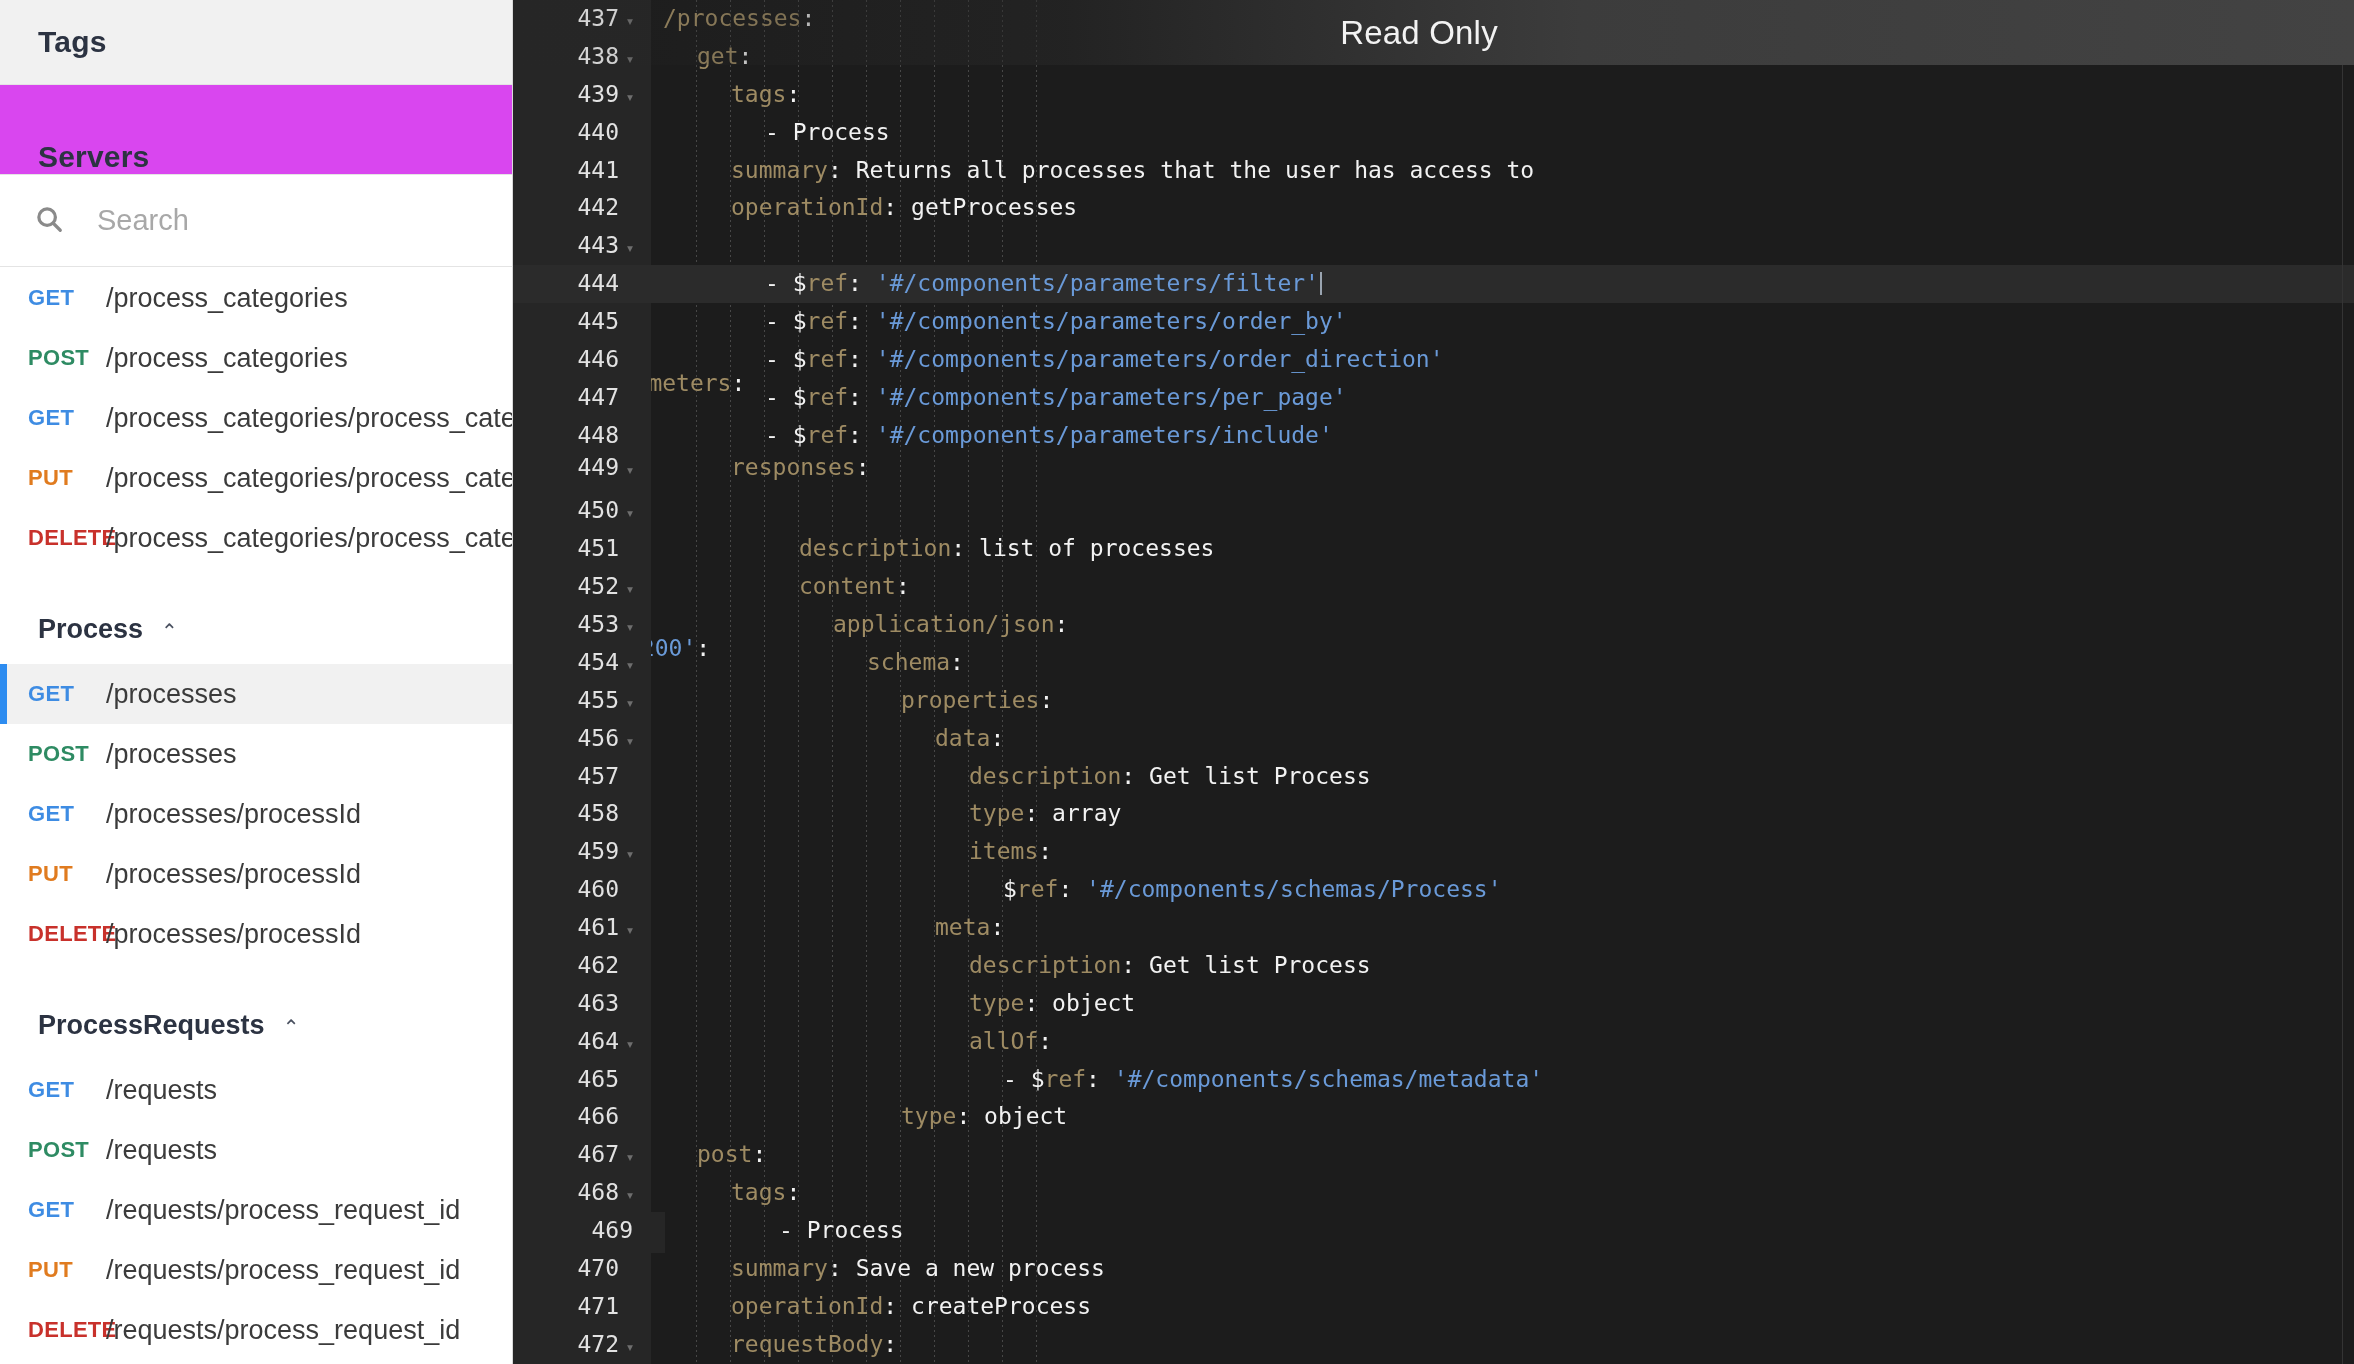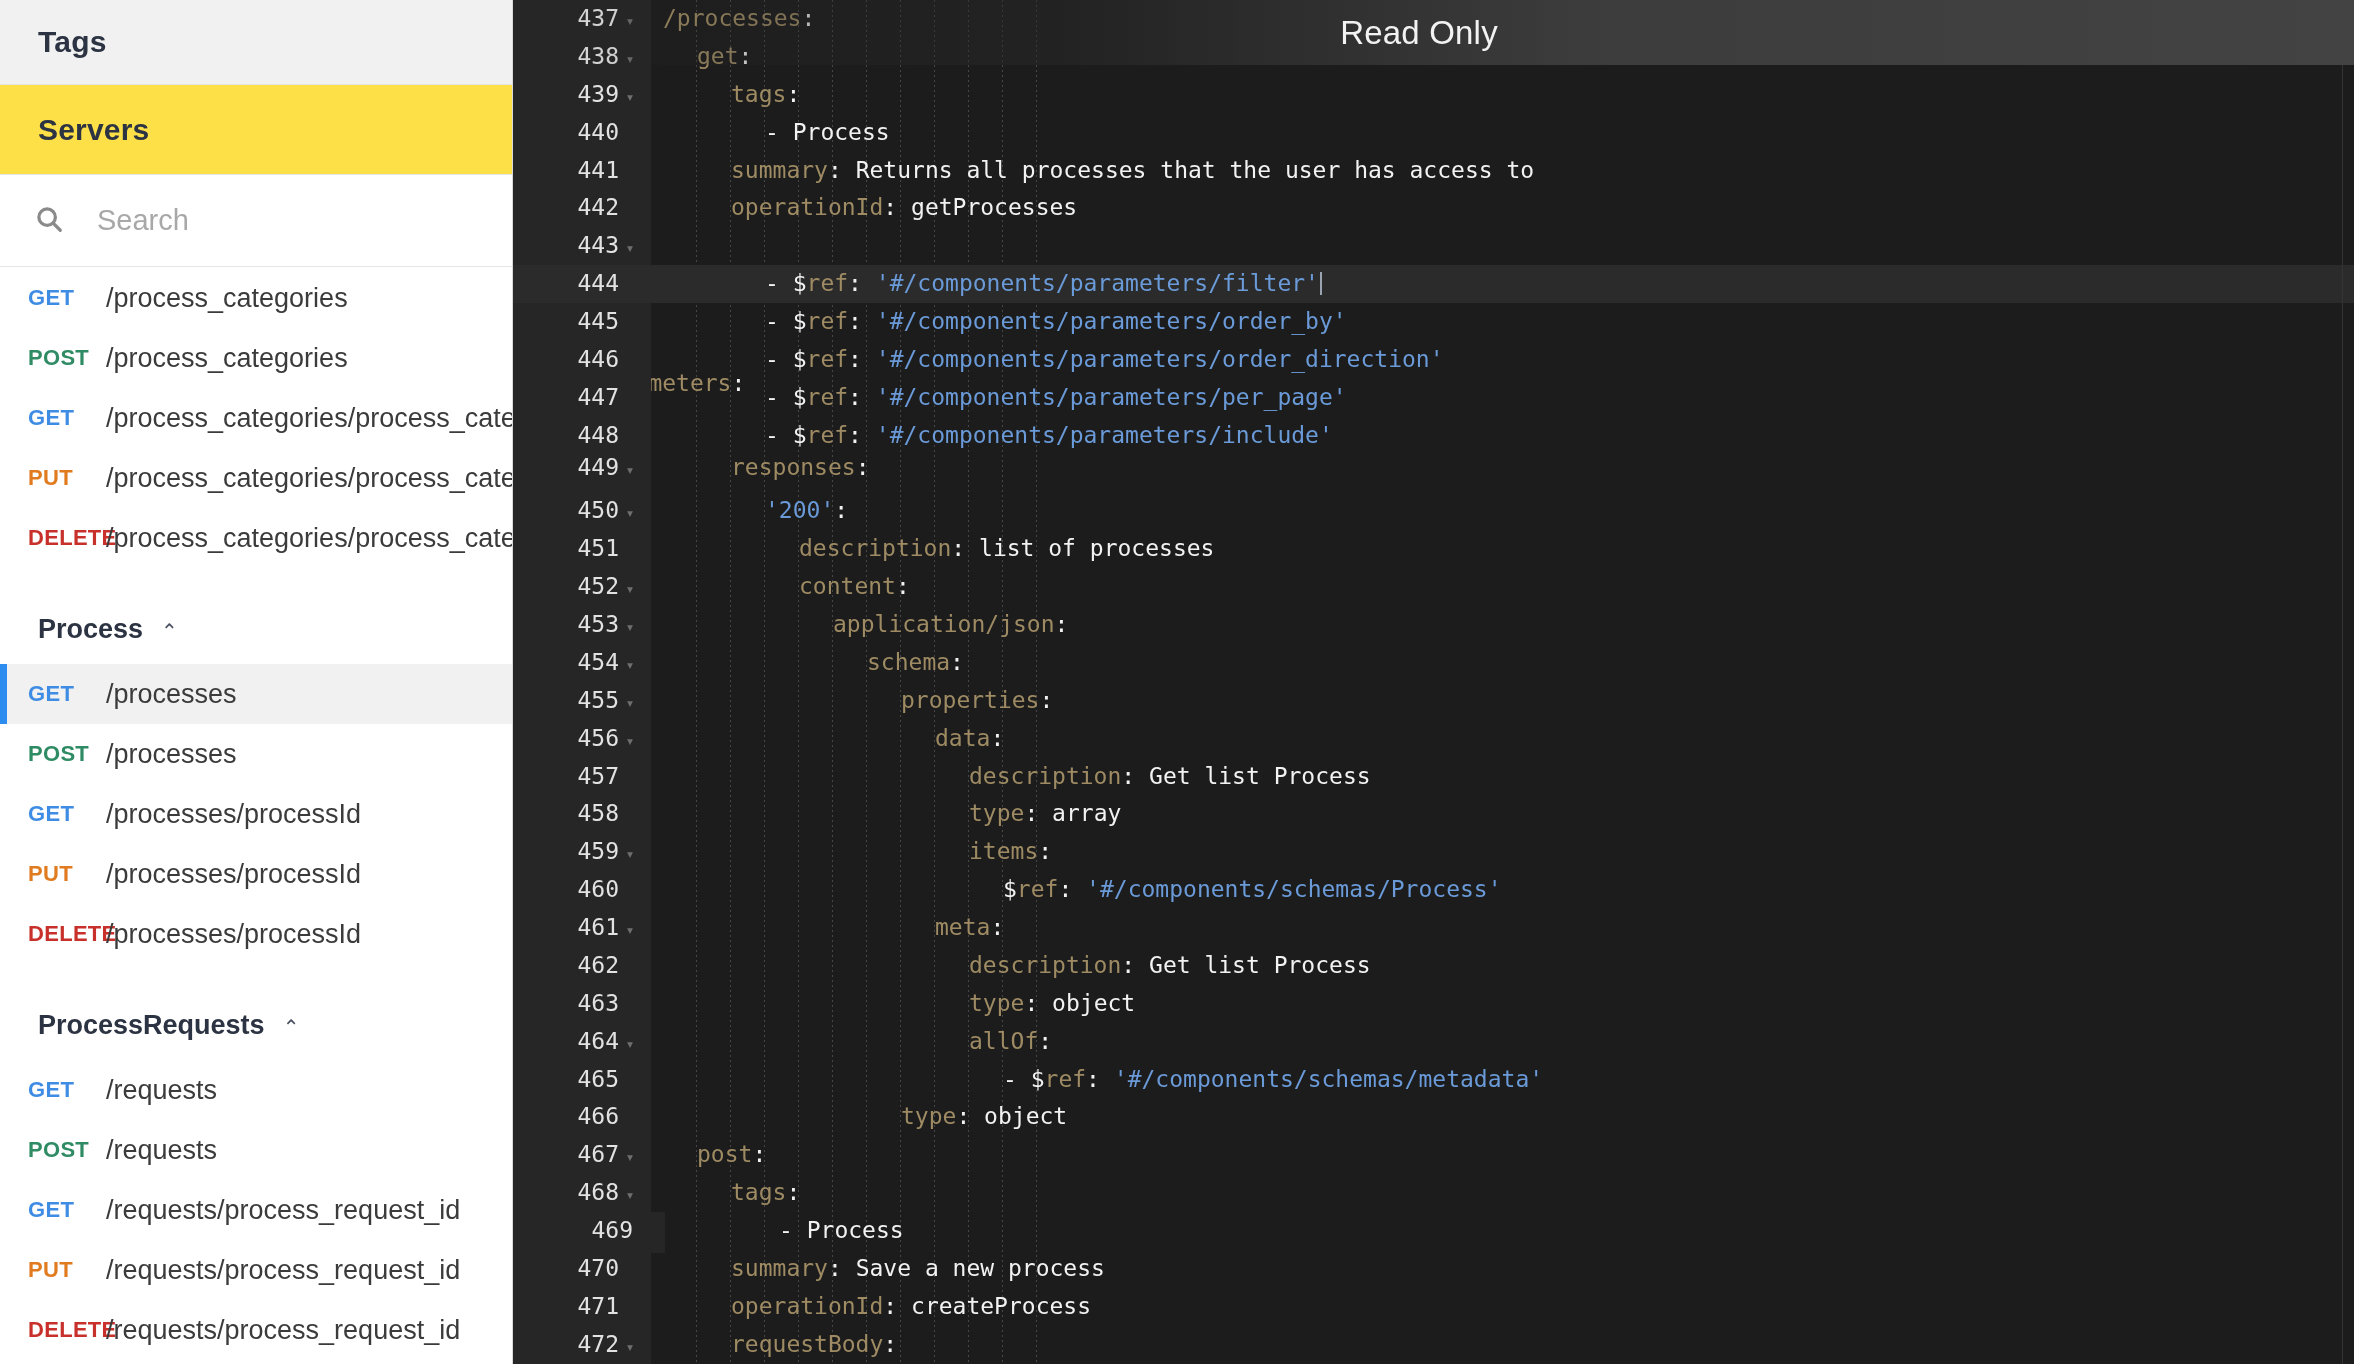--- a/index.html
+++ b/index.html
@@ -15,22 +15,22 @@
     width:513px;height:1364px;background:#ffffff;
     box-sizing:border-box;border-right:1px solid #d9d9d9;
     position:relative;overflow:hidden;flex:0 0 513px;
   }
   .sb-tags-header{
     height:85px;background:#f1f1f1;border-bottom:1px solid #e4e4e4;
     display:flex;align-items:center;padding-left:38px;box-sizing:border-box;
   }
   .sb-tags-header .ttl{font-size:30px;font-weight:bold;color:#2c3342;letter-spacing:.2px;}
   .sb-servers{
-    height:90px;background:#fde047;border-bottom:1px solid #e4e4e4;
-    display:flex;align-items:center;padding-left:38px;box-sizing:border-box;
+    height:90px;background:#d946ef;border-bottom:1px solid #e4e4e4;
+    display:flex;align-items:flex-end;padding-left:38px;box-sizing:border-box;
   }
   .sb-servers .ttl{font-size:30px;font-weight:bold;color:#2c3342;letter-spacing:.2px;}
   .sb-search{
     height:92px;background:#fff;border-bottom:1px solid #e4e4e4;
     display:flex;align-items:center;padding-left:34px;box-sizing:border-box;
   }
   .sb-search svg{width:30px;height:30px;flex:0 0 30px;}
   .sb-search input{
     border:0;outline:0;background:transparent;margin-left:31px;
     font-size:29px;color:#333;font-family:"Liberation Sans",sans-serif;width:380px;
@@ -259,21 +259,21 @@
           <div class="crow" style="height: 37.8889px; line-height: 37.8889px;"><div class="gutter"><span class="ln">440</span><span class="fold empty">&nbsp;</span></div><div class="codetext" style="padding-left: 114px;"><span class="t-dash">- </span><span class="t-val">Process</span></div></div>
           <div class="crow" style="height: 37.8889px; line-height: 37.8889px;"><div class="gutter"><span class="ln">441</span><span class="fold empty">&nbsp;</span></div><div class="codetext" style="padding-left: 80px;"><span class="t-key">summary</span><span class="t-punc">: </span><span class="t-val">Returns all processes that the user has access to</span></div></div>
           <div class="crow" style="height: 37.8889px; line-height: 37.8889px;"><div class="gutter"><span class="ln">442</span><span class="fold empty">&nbsp;</span></div><div class="codetext" style="padding-left: 80px;"><span class="t-key">operationId</span><span class="t-punc">: </span><span class="t-val">getProcesses</span></div></div>
           <div class="crow" style="height: 37.8889px; line-height: 37.8889px; flex-direction: column;"><div class="gutter"><span class="ln">443</span><span class="fold">▾</span></div><div class="codetext" style="padding-left: 80px;"><span class="t-key">parameters</span><span class="t-punc">:</span></div></div>
           <div class="crow active" style="height: 37.8889px; line-height: 37.8889px;"><div class="gutter"><span class="ln">444</span><span class="fold empty">&nbsp;</span></div><div class="codetext" style="padding-left: 114px;"><span class="t-dash">- </span><span class="t-val">$</span><span class="t-key">ref</span><span class="t-punc">: </span><span class="t-str">'#/components/parameters/filter'</span><span class="caret"></span></div></div>
           <div class="crow" style="height: 37.8889px; line-height: 37.8889px;"><div class="gutter"><span class="ln">445</span><span class="fold empty">&nbsp;</span></div><div class="codetext" style="padding-left: 114px;"><span class="t-dash">- </span><span class="t-val">$</span><span class="t-key">ref</span><span class="t-punc">: </span><span class="t-str">'#/components/parameters/order_by'</span></div></div>
           <div class="crow" style="height: 37.8889px; line-height: 37.8889px;"><div class="gutter"><span class="ln">446</span><span class="fold empty">&nbsp;</span></div><div class="codetext" style="padding-left: 114px;"><span class="t-dash">- </span><span class="t-val">$</span><span class="t-key">ref</span><span class="t-punc">: </span><span class="t-str">'#/components/parameters/order_direction'</span></div></div>
           <div class="crow" style="height: 37.8889px; line-height: 37.8889px;"><div class="gutter"><span class="ln">447</span><span class="fold empty">&nbsp;</span></div><div class="codetext" style="padding-left: 114px;"><span class="t-dash">- </span><span class="t-val">$</span><span class="t-key">ref</span><span class="t-punc">: </span><span class="t-str">'#/components/parameters/per_page'</span></div></div>
           <div class="crow" style="height: 37.8889px; line-height: 37.8889px;"><div class="gutter"><span class="ln">448</span><span class="fold empty">&nbsp;</span></div><div class="codetext" style="padding-left: 114px;"><span class="t-dash">- </span><span class="t-val">$</span><span class="t-key">ref</span><span class="t-punc">: </span><span class="t-str">'#/components/parameters/include'</span></div></div>
           <div class="crow" style="height: 37.8889px; line-height: 25px;"><div class="gutter"><span class="ln">449</span><span class="fold">▾</span></div><div class="codetext" style="padding-left: 80px;"><span class="t-key">responses</span><span class="t-punc">:</span></div></div>
-          <div class="crow" style="height: 37.8889px; line-height: 37.8889px;"><div class="gutter"><span class="ln">450</span><span class="fold">▾</span></div><div class="codetext" style="padding-left: 114px;"><span class="t-str">'200'</span><span class="t-punc">:</span></div></div>
+          <div class="crow" style="height: 37.8889px; line-height: 37.8889px; flex-direction: column;"><div class="gutter"><span class="ln">450</span><span class="fold">▾</span></div><div class="codetext" style="padding-left: 114px;"><span class="t-str">'200'</span><span class="t-punc">:</span></div></div>
           <div class="crow" style="height: 37.8889px; line-height: 37.8889px;"><div class="gutter"><span class="ln">451</span><span class="fold empty">&nbsp;</span></div><div class="codetext" style="padding-left: 148px;"><span class="t-key">description</span><span class="t-punc">: </span><span class="t-val">list of processes</span></div></div>
           <div class="crow" style="height: 37.8889px; line-height: 37.8889px;"><div class="gutter"><span class="ln">452</span><span class="fold">▾</span></div><div class="codetext" style="padding-left: 148px;"><span class="t-key">content</span><span class="t-punc">:</span></div></div>
           <div class="crow" style="height: 37.8889px; line-height: 37.8889px;"><div class="gutter"><span class="ln">453</span><span class="fold">▾</span></div><div class="codetext" style="padding-left: 182px;"><span class="t-key">application/json</span><span class="t-punc">:</span></div></div>
           <div class="crow" style="height: 37.8889px; line-height: 37.8889px;"><div class="gutter"><span class="ln">454</span><span class="fold">▾</span></div><div class="codetext" style="padding-left: 216px;"><span class="t-key">schema</span><span class="t-punc">:</span></div></div>
           <div class="crow" style="height: 37.8889px; line-height: 37.8889px;"><div class="gutter"><span class="ln">455</span><span class="fold">▾</span></div><div class="codetext" style="padding-left: 250px;"><span class="t-key">properties</span><span class="t-punc">:</span></div></div>
           <div class="crow" style="height: 37.8889px; line-height: 37.8889px;"><div class="gutter"><span class="ln">456</span><span class="fold">▾</span></div><div class="codetext" style="padding-left: 284px;"><span class="t-key">data</span><span class="t-punc">:</span></div></div>
           <div class="crow" style="height: 37.8889px; line-height: 37.8889px;"><div class="gutter"><span class="ln">457</span><span class="fold empty">&nbsp;</span></div><div class="codetext" style="padding-left: 318px;"><span class="t-key">description</span><span class="t-punc">: </span><span class="t-val">Get list Process</span></div></div>
           <div class="crow" style="height: 37.8889px; line-height: 37.8889px;"><div class="gutter"><span class="ln">458</span><span class="fold empty">&nbsp;</span></div><div class="codetext" style="padding-left: 318px;"><span class="t-key">type</span><span class="t-punc">: </span><span class="t-val">array</span></div></div>
           <div class="crow" style="height: 37.8889px; line-height: 37.8889px;"><div class="gutter"><span class="ln">459</span><span class="fold">▾</span></div><div class="codetext" style="padding-left: 318px;"><span class="t-key">items</span><span class="t-punc">:</span></div></div>
           <div class="crow" style="height: 37.8889px; line-height: 37.8889px;"><div class="gutter"><span class="ln">460</span><span class="fold empty">&nbsp;</span></div><div class="codetext" style="padding-left: 352px;"><span class="t-val">$</span><span class="t-key">ref</span><span class="t-punc">: </span><span class="t-str">'#/components/schemas/Process'</span></div></div>

